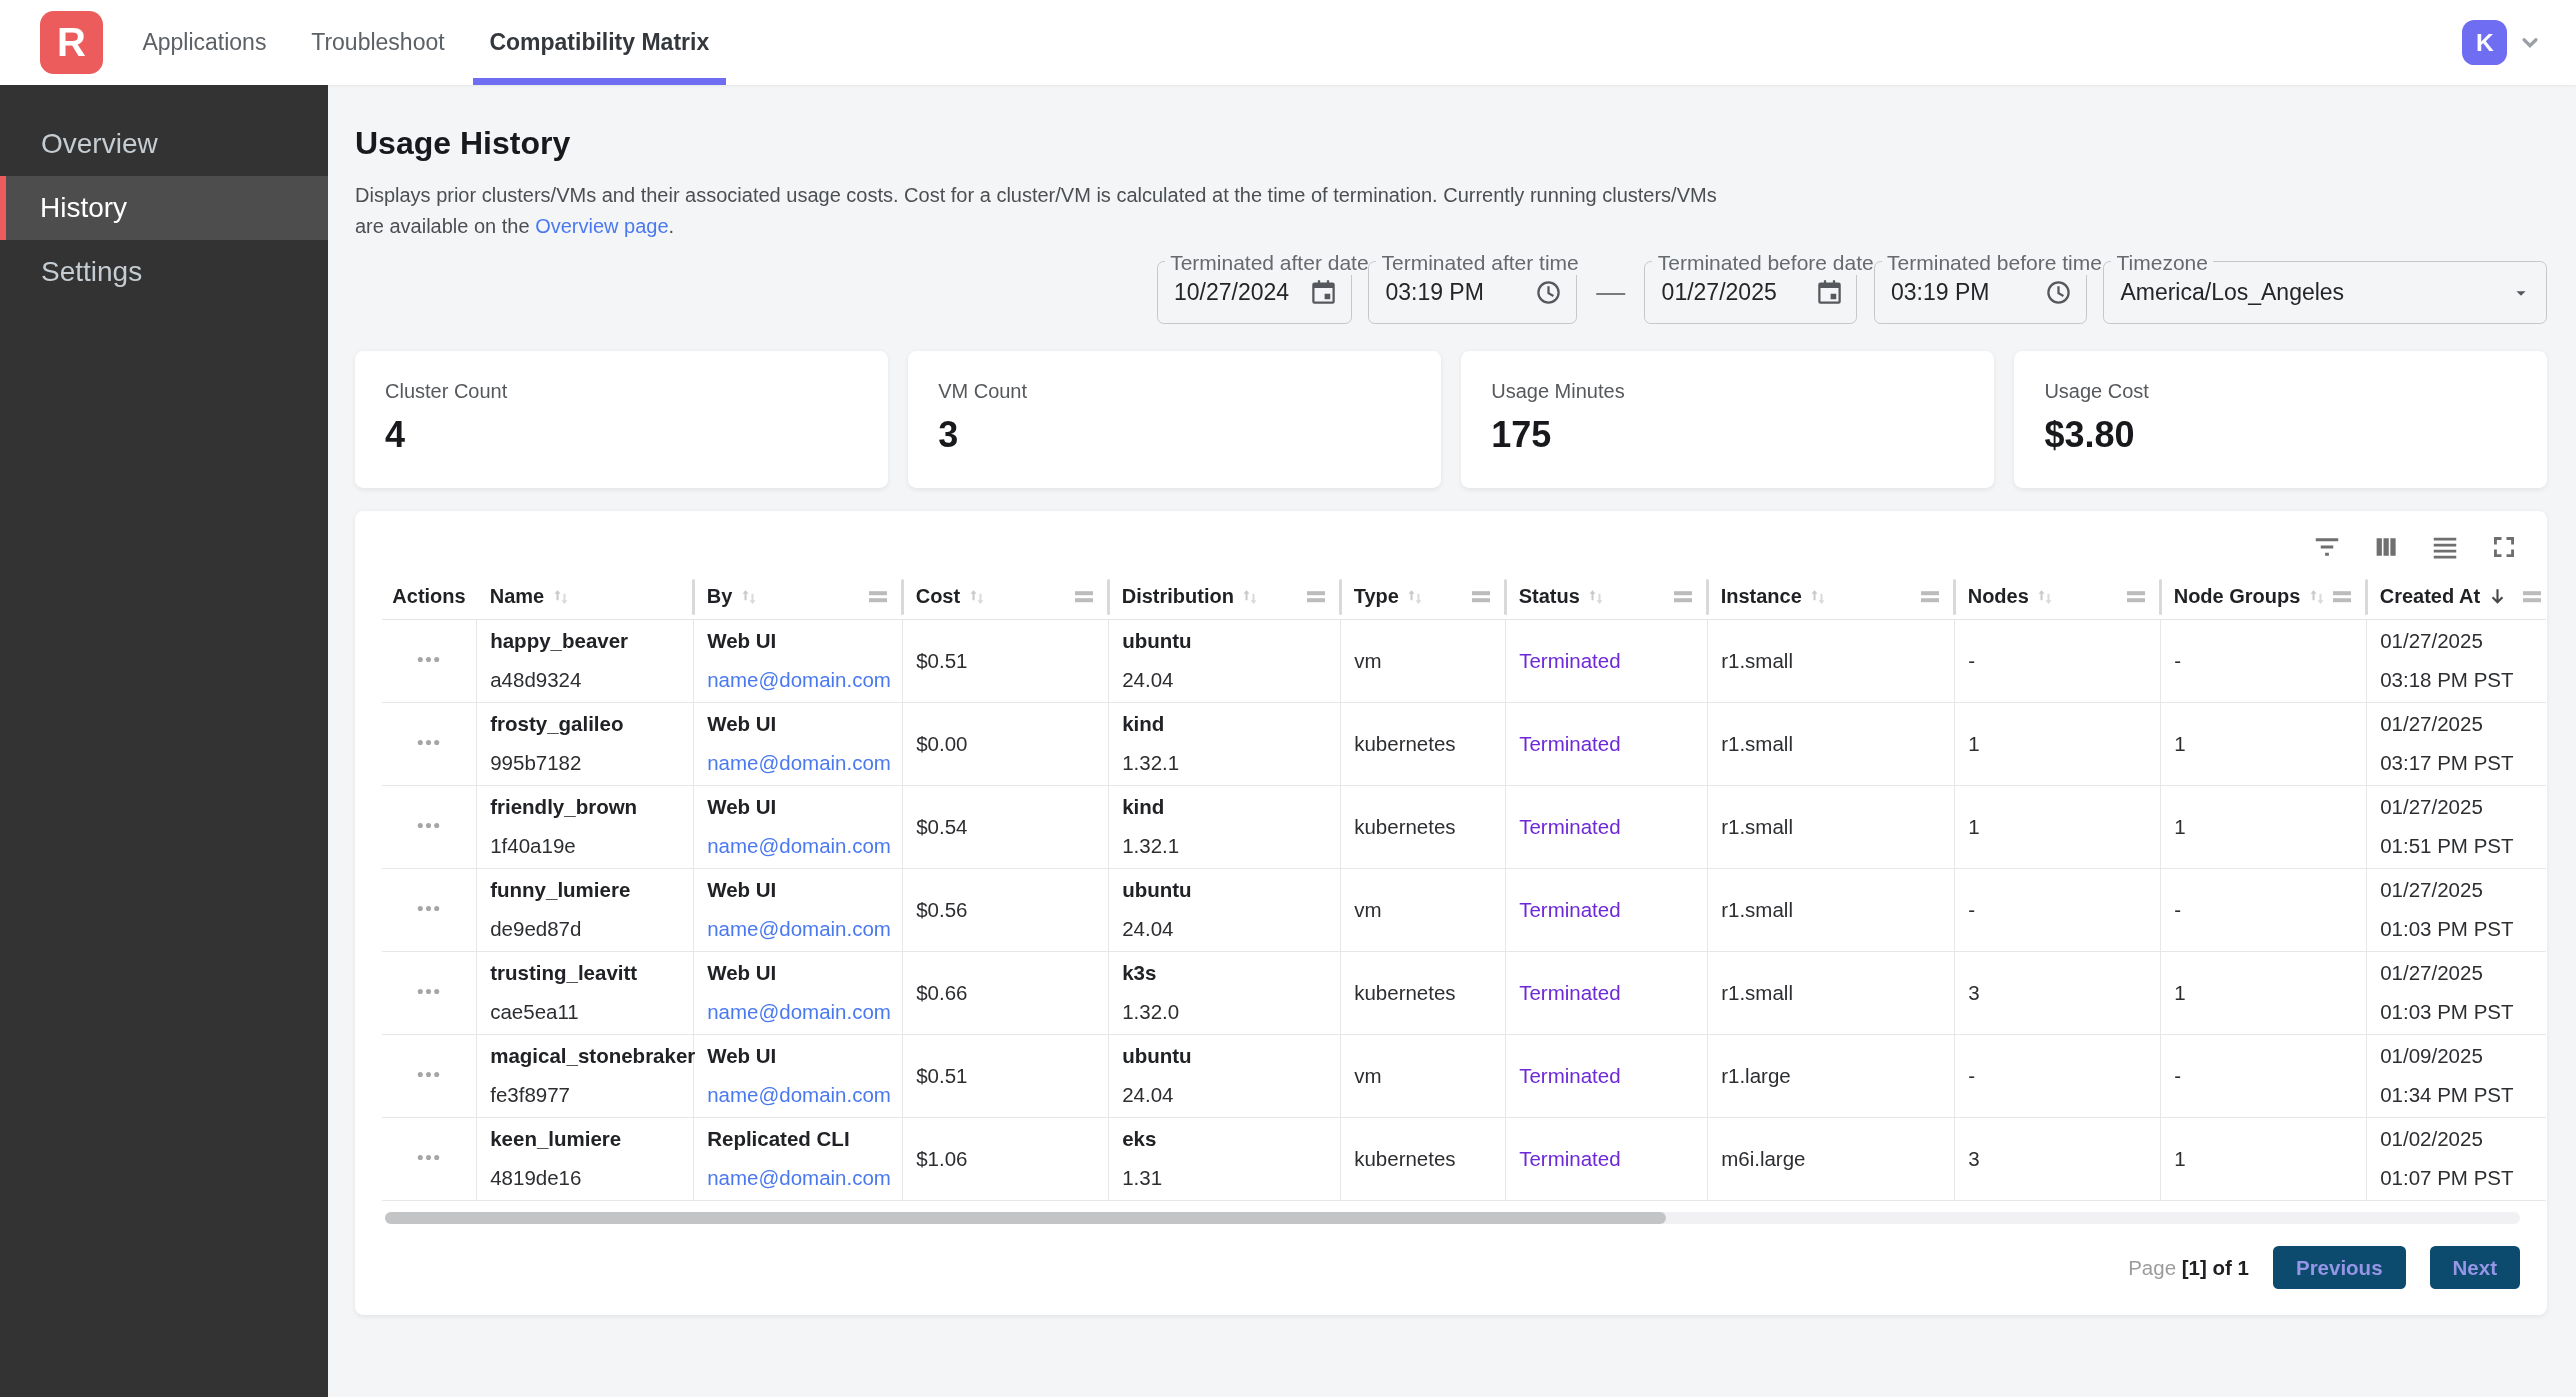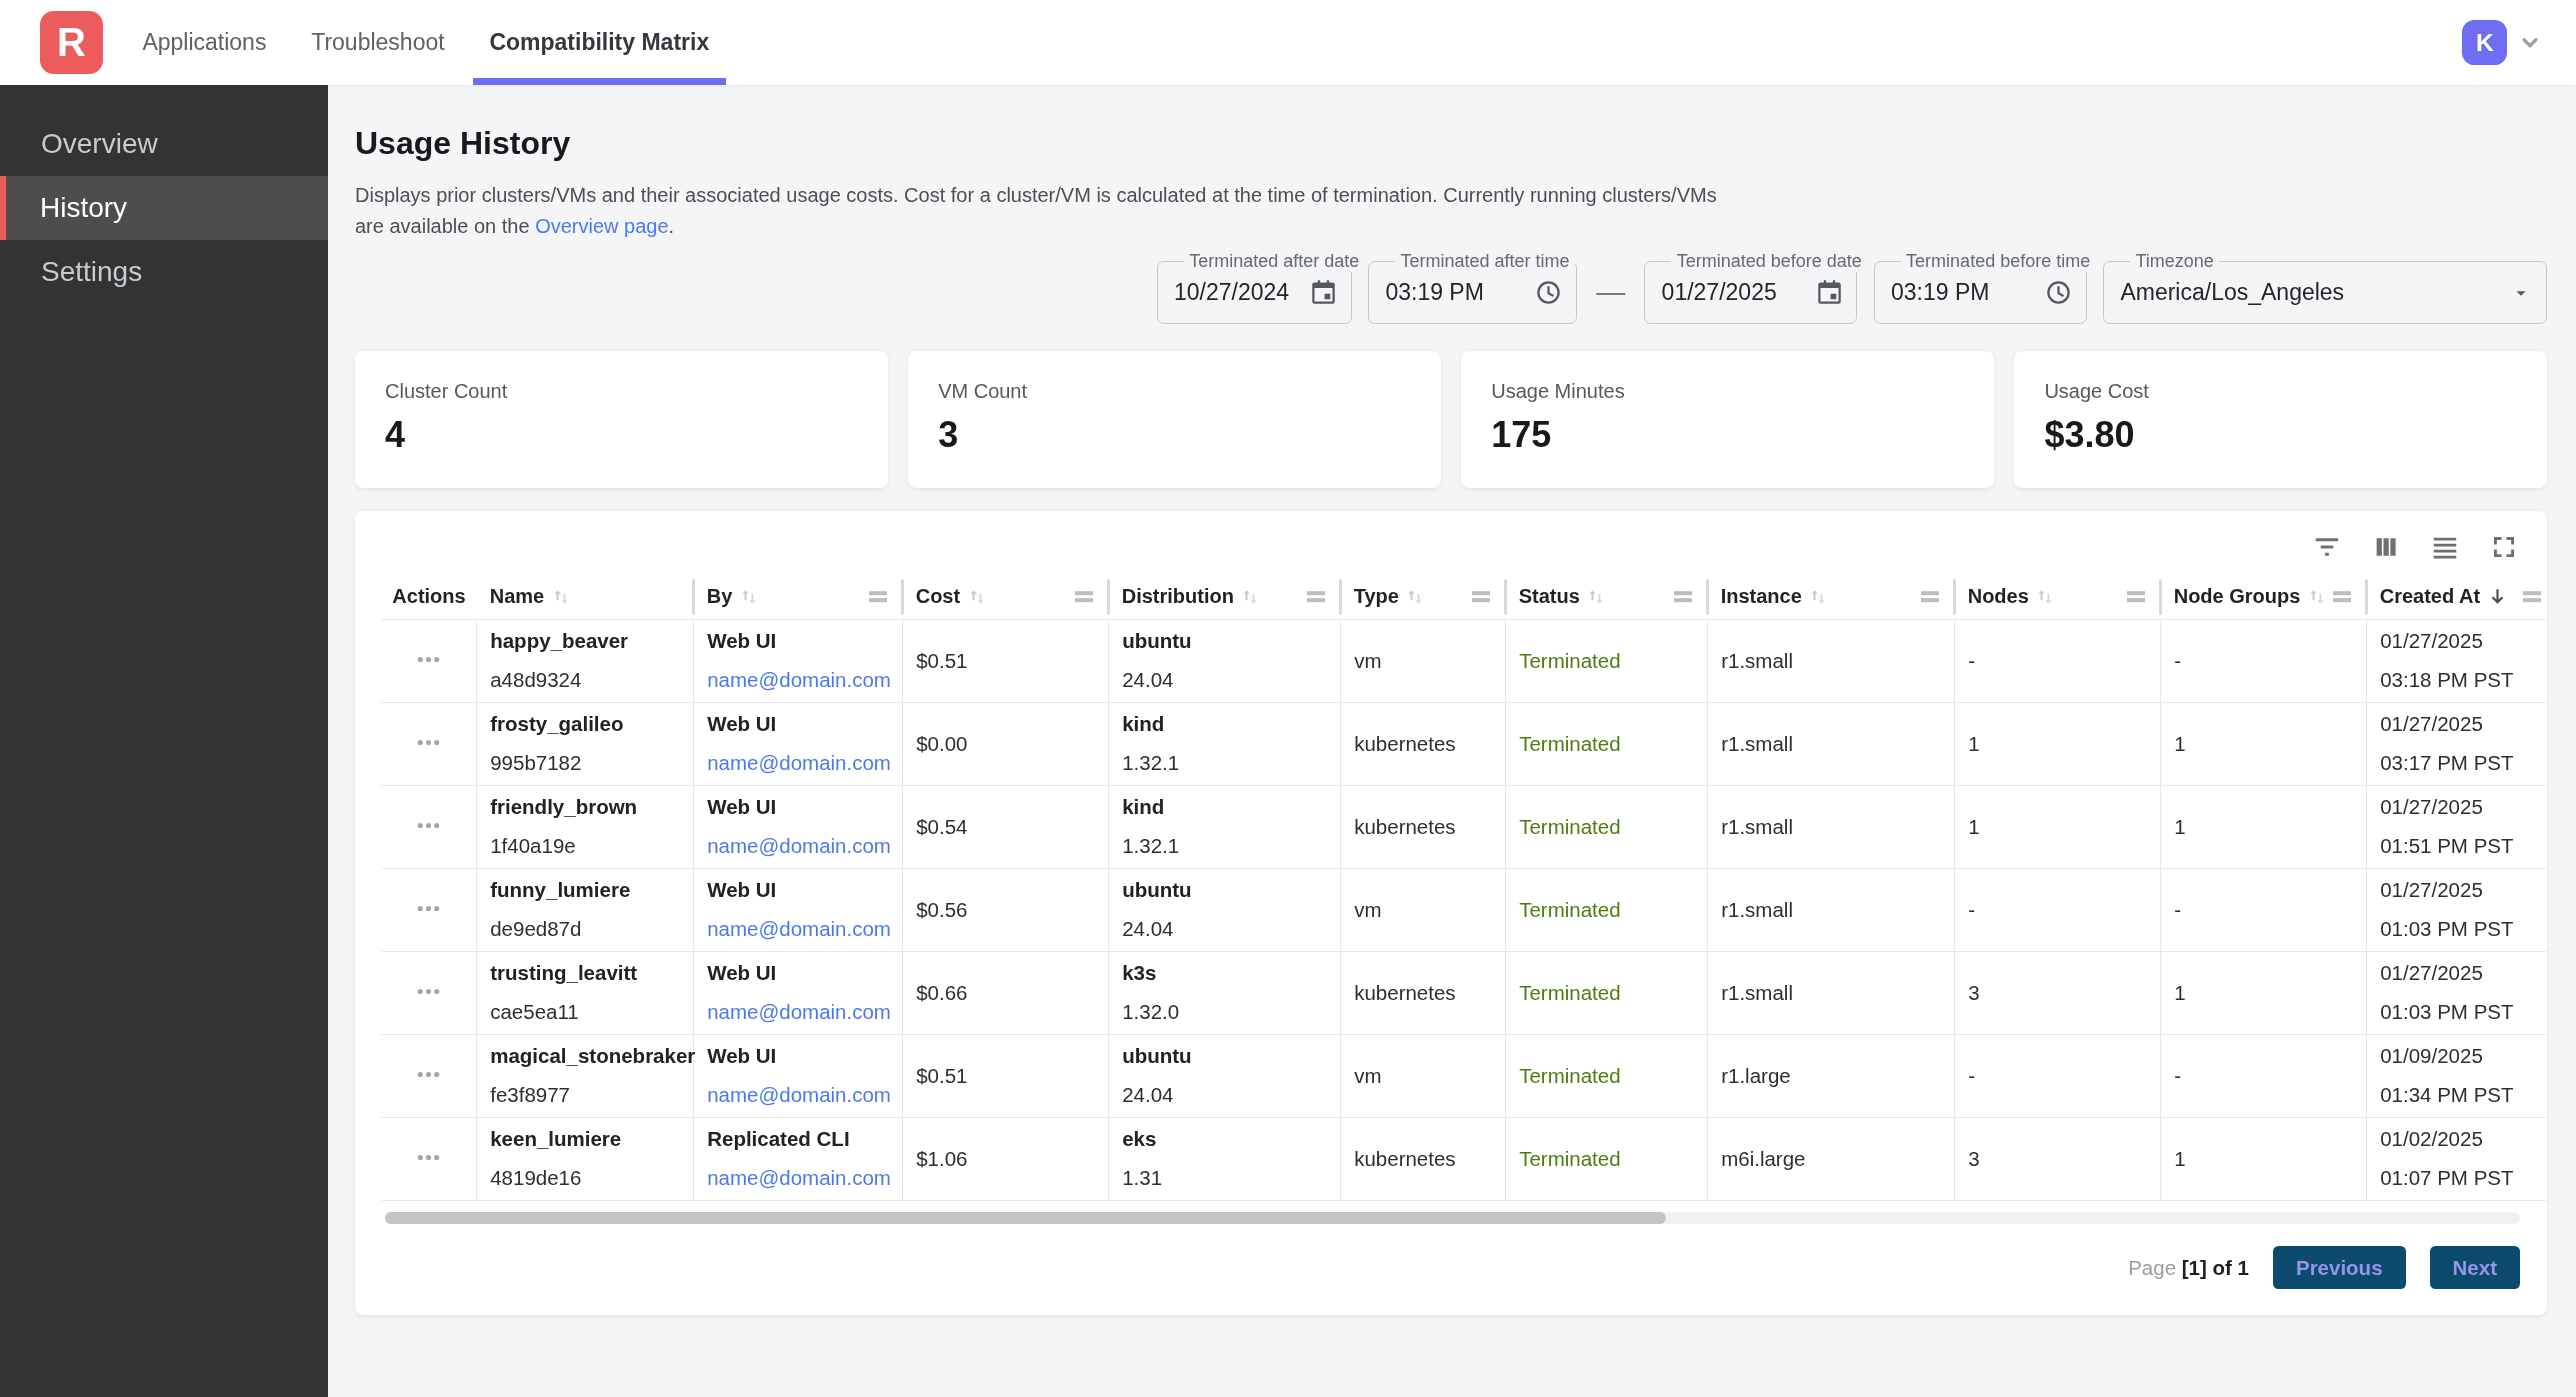--- a/index.html
+++ b/index.html
@@ -35,21 +35,21 @@
   
   .main{position:absolute;top:85px;left:328px;right:0;bottom:0;padding:40px 29px 0 27px;overflow:hidden}
   .title{margin:0;font-size:32px;font-weight:800;color:#17191c}
   .desc{margin:18px 0 8px;font-size:20px;line-height:1.56;color:#4c4f52;max-width:1374px}
   .desc .link{color:var(--link);cursor:pointer;text-decoration:none}
   
   .filters{margin-top:19px;display:flex;justify-content:flex-end;align-items:center;gap:15px}
   .fgroup{display:flex;gap:16.4px}
   .field{position:relative;height:63px;border:1.4px solid #c6c7cb;border-radius:6.8px;display:flex;
     align-items:center;padding:0 13.7px 0 16.4px;cursor:text;background:transparent}
-  .field-label{position:absolute;top:-11px;left:26px;background:var(--bg);padding:0 5.5px;font-size:18px;color:#66696e;white-space:nowrap}
+  .field-label{position:absolute;top:-11px;left:7px;background:var(--bg);padding:0 5.5px;font-size:21px;color:#66696e;white-space:nowrap}
   .field-value{font-size:23px;color:#232528;flex:1;white-space:nowrap}
   .field-icon{display:flex;align-items:center;margin-left:13.7px;cursor:pointer}
   #filters-left .field:nth-child(1){width:195px}
   #filters-left .field:nth-child(2){width:209px}
   #filters-right .field:nth-child(1){width:213px}
   #filters-right .field:nth-child(2){width:213px}
   #filters-right .field:nth-child(3){width:444px}
   .dash{font-size:29px;color:#7a7a7a;padding:0 4.1px}
   
   .stats{margin-top:27px;display:grid;grid-template-columns:repeat(4,1fr);gap:20.5px}
@@ -73,21 +73,21 @@
     border-top:4.1px solid #bcbcbc;border-bottom:4.1px solid #bcbcbc;cursor:col-resize}
   th.hcell:last-child .handle{right:5.5px}
   .hsep{position:absolute;right:-2.1px;top:50%;transform:translateY(-50%);width:3.4px;height:36px;background:#d9d9d9;border-radius:2.1px}
   tbody td{border-bottom:1.4px solid var(--border);border-left:1.4px solid var(--border);height:83px;
     padding:0 9.6px 0 13.7px;vertical-align:middle}
   tbody td:first-child{border-left:none;text-align:center;padding:0}
   .cell2{display:flex;flex-direction:column;justify-content:center;gap:15px}
   .l1{font-size:20.5px;font-weight:700;color:#202225}
   .l2{font-size:20.5px;color:#2c2e31}
   .link2{color:var(--link);cursor:pointer}
-  .status{color:#4d7c0f}
+  .status{color:#6d28d9}
   .more{background:none;border:none;cursor:pointer;padding:4.1px}
   
   .hscroll{margin:11px 27px 0 2.7px;height:12.3px;background:#f1f1f3;border-radius:6.2px;position:relative}
   .thumb{position:absolute;left:0;top:0;height:12.3px;width:60%;background:#c3c4c6;border-radius:6.2px;cursor:grab}
   
   .pagination{display:flex;justify-content:flex-end;align-items:center;gap:24px;padding:22px 27px 0 0;font-size:20.5px}
   .pageinfo{color:#1d1f22}
   .pageinfo .dim{color:#9b9b9b}
   .pgbtn{border:none;background:#0c4a6e;color:#9695e6;font-weight:700;font-size:20.5px;
     padding:9.6px 23px;border-radius:5.5px;font-family:inherit;cursor:default}

